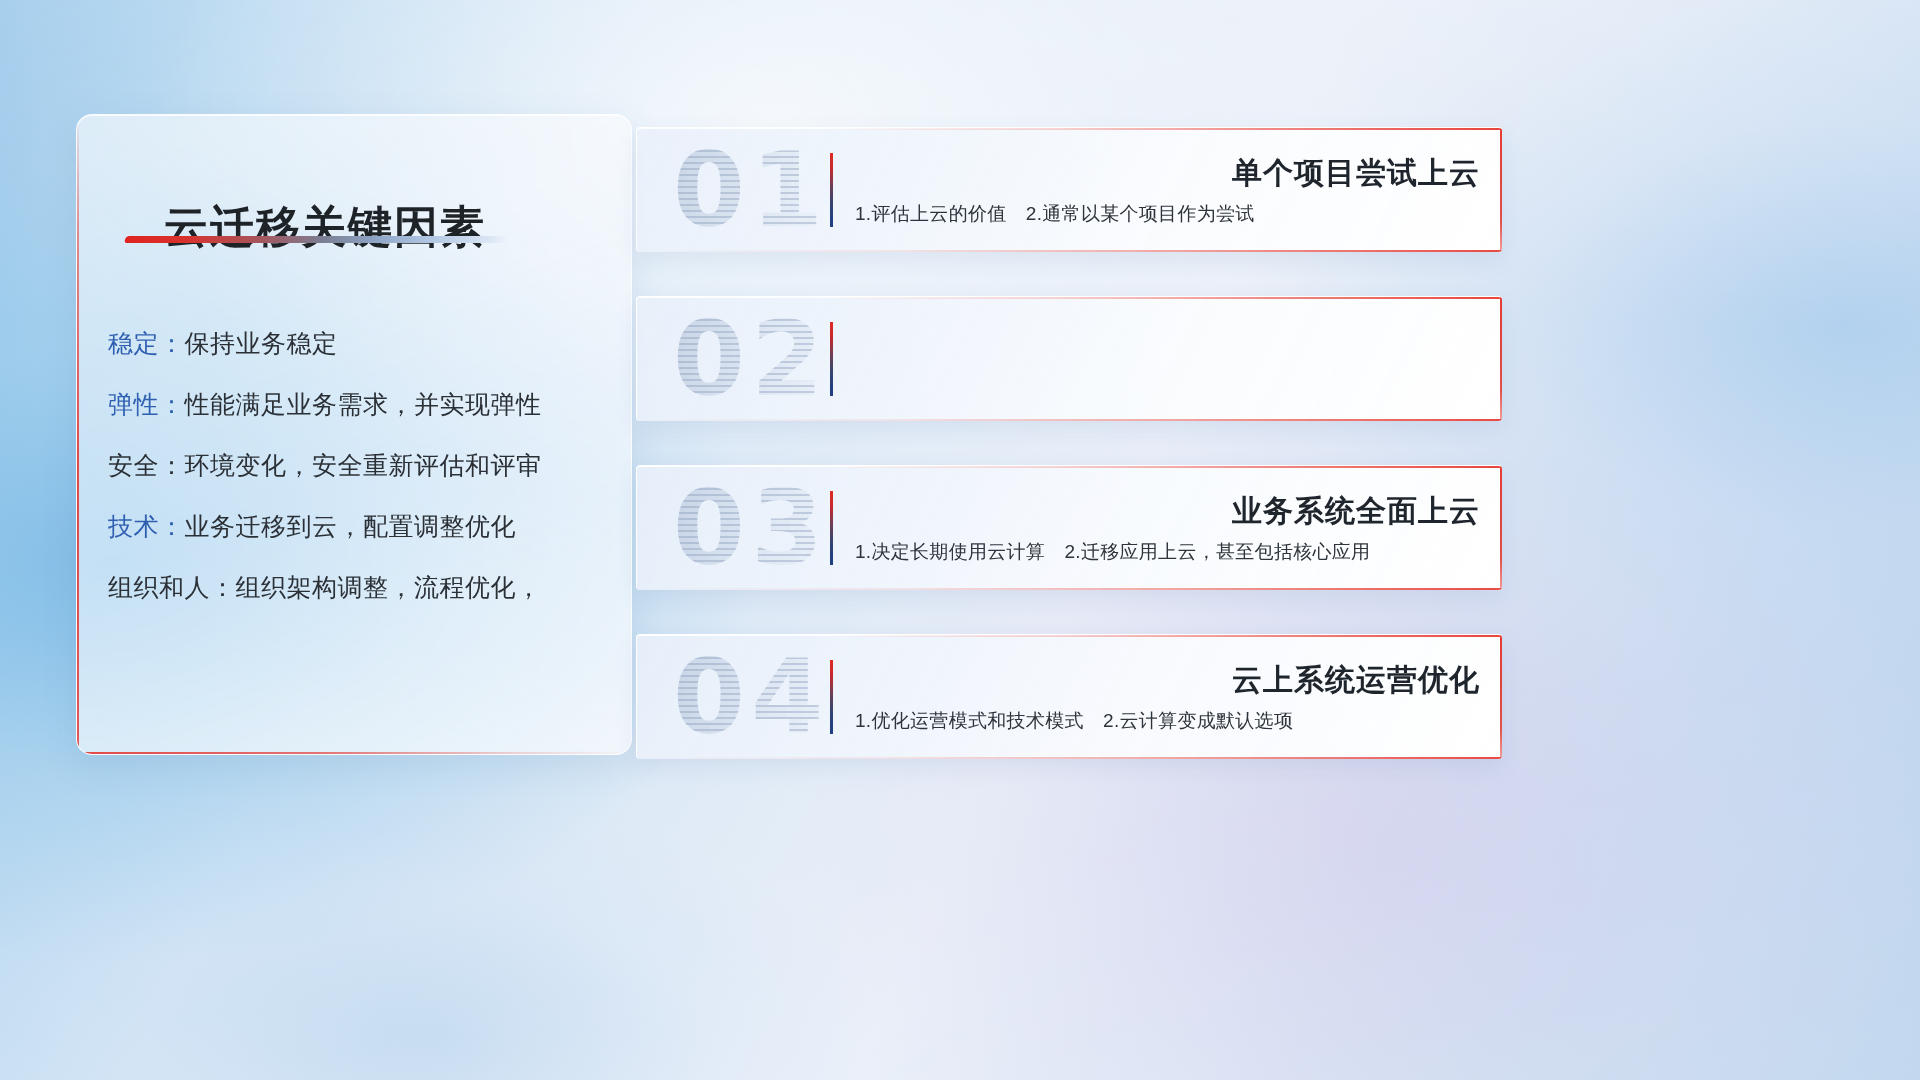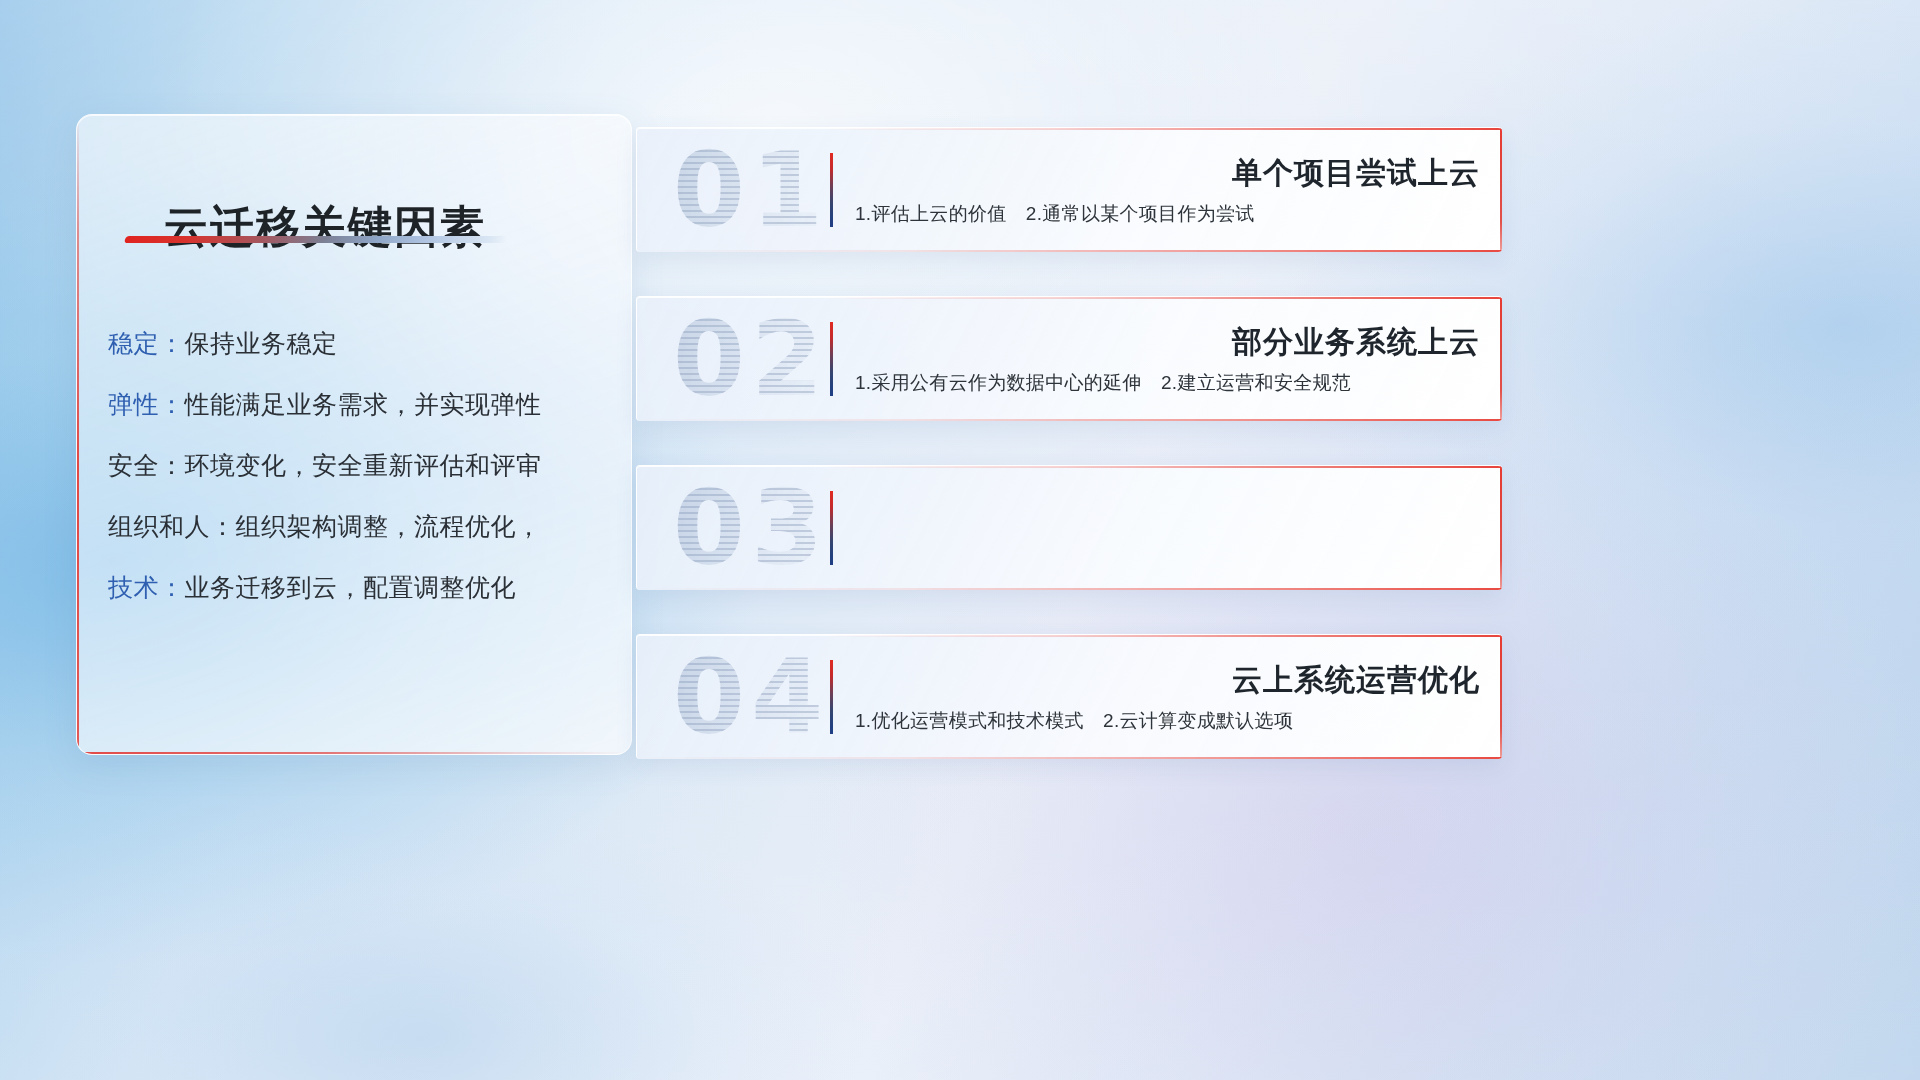--- a/index.html
+++ b/index.html
@@ -310,26 +310,26 @@
       </div>
 
       <div class="list-row accent">
         <span class="lbl">弹性：</span><span class="txt">性能满足业务需求，并实现弹性</span>
       </div>
 
       <div class="list-row">
         <span class="lbl">安全：</span><span class="txt">环境变化，安全重新评估和评审</span>
       </div>
 
+      <div class="list-row accent">
+        <span class="lbl">技术：</span><span class="txt">业务迁移到云，配置调整优化</span>
+      </div>
+
       <div class="list-row">
         <span class="lbl">组织和人：</span><span class="txt">组织架构调整，流程优化，</span>
-      </div>
-
-      <div class="list-row accent">
-        <span class="lbl">技术：</span><span class="txt">业务迁移到云，配置调整优化</span>
       </div>
 
 
     </div>
   </section>
 
   <section id="cards">
 
     <article class="card">
       <div class="accent-top"></div>
@@ -346,34 +346,34 @@
     </article>
 
     <article class="card">
       <div class="accent-top"></div>
       <div class="accent-right"></div>
       <div class="accent-bottom"></div>
       <div class="card-number">
         <span class="glyph">02</span>
       </div>
       <div class="card-divider"></div>
-      <div class="card-text">
-        <div class="card-title">部分业务系统上云</div>
-        <div class="card-desc">1.采用公有云作为数据中心的延伸　2.建立运营和安全规范</div>
-      </div>
     </article>
 
     <article class="card">
       <div class="accent-top"></div>
       <div class="accent-right"></div>
       <div class="accent-bottom"></div>
       <div class="card-number">
         <span class="glyph">03</span>
       </div>
       <div class="card-divider"></div>
+      <div class="card-text">
+        <div class="card-title">业务系统全面上云</div>
+        <div class="card-desc">1.决定长期使用云计算　2.迁移应用上云，甚至包括核心应用</div>
+      </div>
     </article>
 
     <article class="card">
       <div class="accent-top"></div>
       <div class="accent-right"></div>
       <div class="accent-bottom"></div>
       <div class="card-number">
         <span class="glyph">04</span>
       </div>
       <div class="card-divider"></div>

